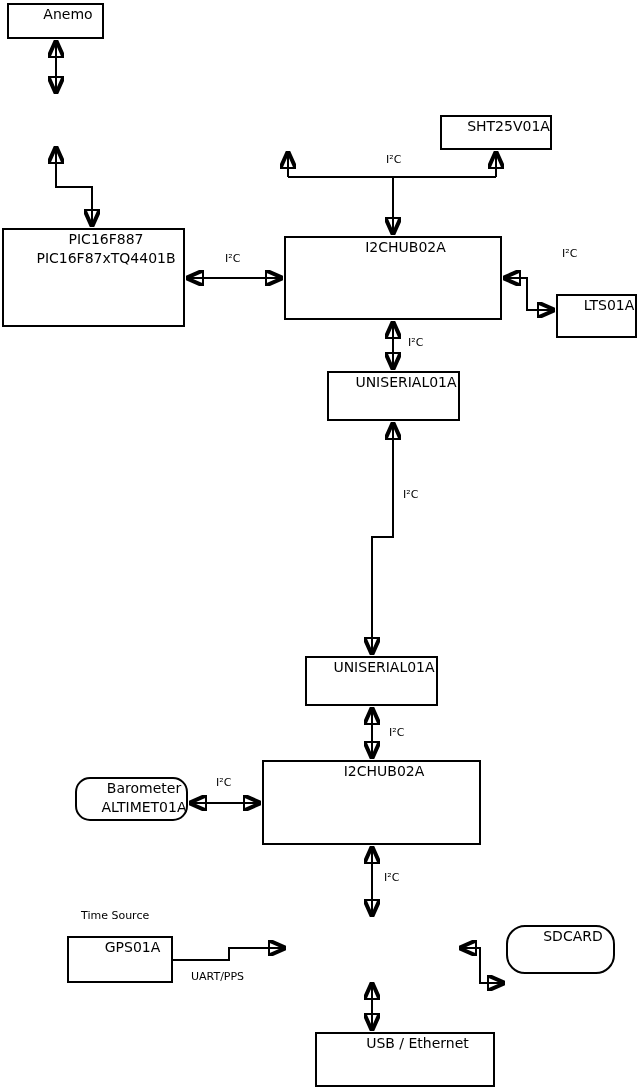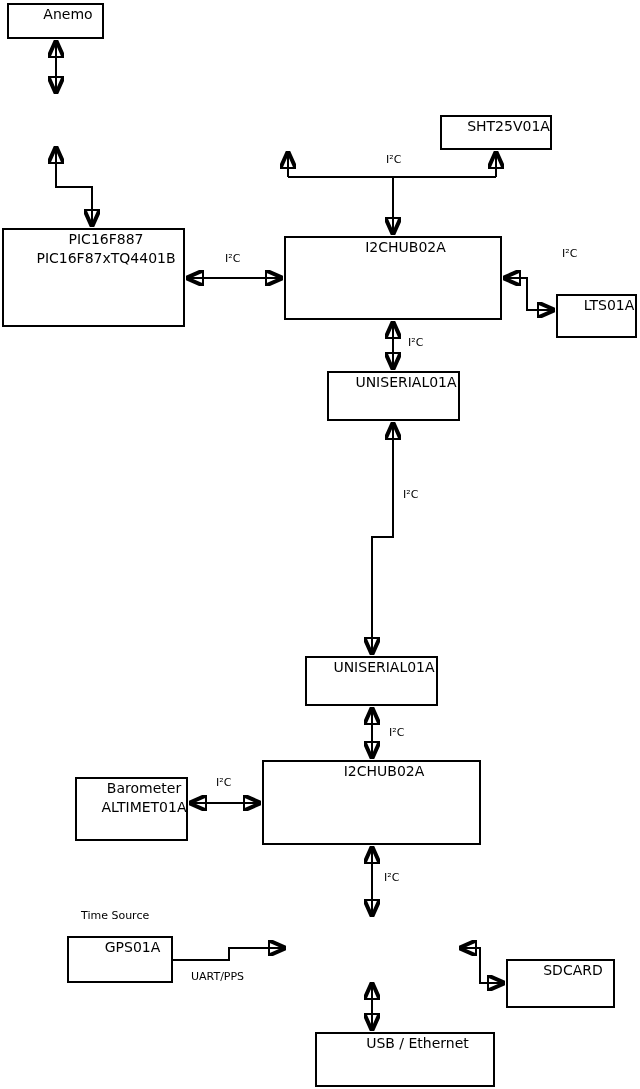--- a/index.html
+++ b/index.html
@@ -89,35 +89,35 @@
   </div>
 
   <div class="box" style="left:327px; top:371px; width:133px; height:50px;">
     <span>UNISERIAL01A</span>
   </div>
 
   <div class="box" style="left:305px; top:656px; width:133px; height:50px;">
     <span>UNISERIAL01A</span>
   </div>
 
-  <div class="box" style="left:75px; top:777px; width:113px; height:64px;">
+  <div class="box" style="left:75px; top:777px; width:113px; height:44px;border-radius:15px;">
     <span>Barometer</span>
     <span>ALTIMET01A</span>
   </div>
 
   <div class="box" style="left:262px; top:760px; width:219px; height:85px;">
     <span>I2CHUB02A</span>
   </div>
 
   <div class="box" style="left:67px; top:936px; width:106px; height:47px;">
     <span>GPS01A</span>
   </div>
 
 
-  <div class="box" style="left:506px; top:959px; width:109px; height:49px;">
+  <div class="box" style="left:506px; top:925px; width:109px; height:49px;border-radius:19px;">
     <span>SDCARD</span>
   </div>
 
   <div class="box" style="left:282px; top:1032px; width:180px; height:55px;margin-left:33px;">
     <span>USB / Ethernet</span>
   </div>
 
   <span class="lbl" style="left:225px; top:252px;">I²C</span>
   <span class="lbl" style="left:386px; top:153px;">I²C</span>
   <span class="lbl" style="left:562px; top:247px;">I²C</span>

